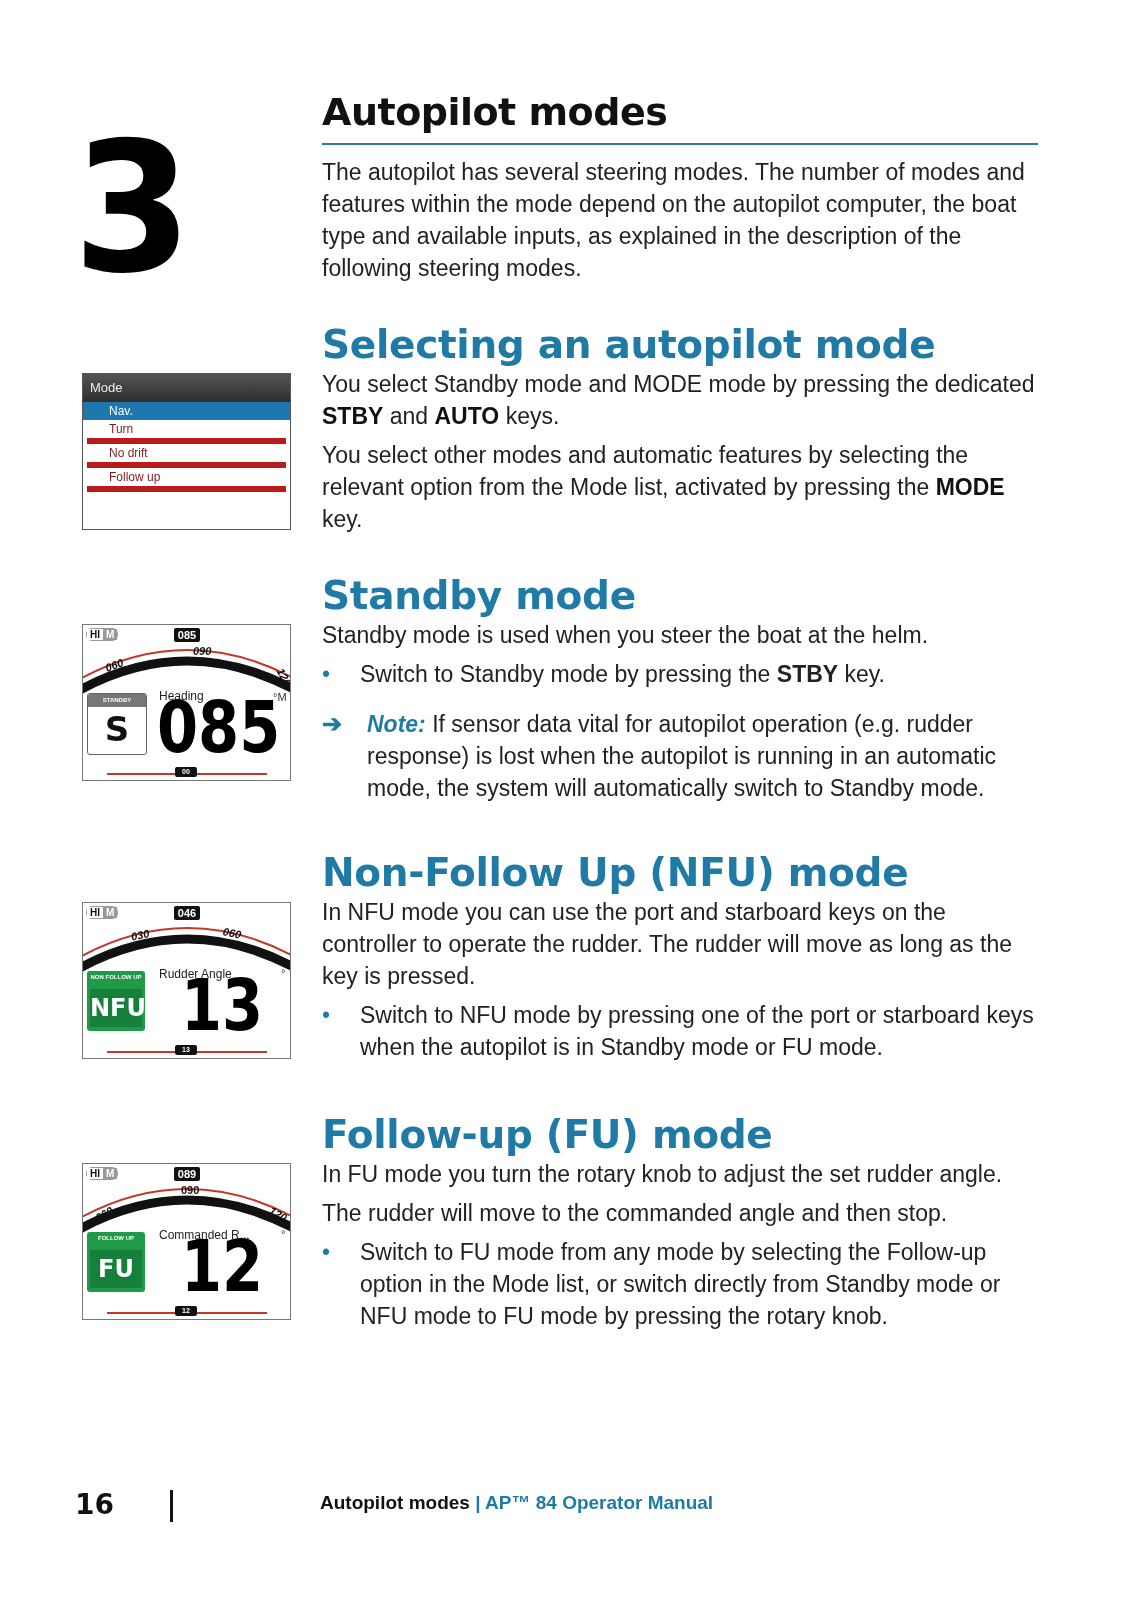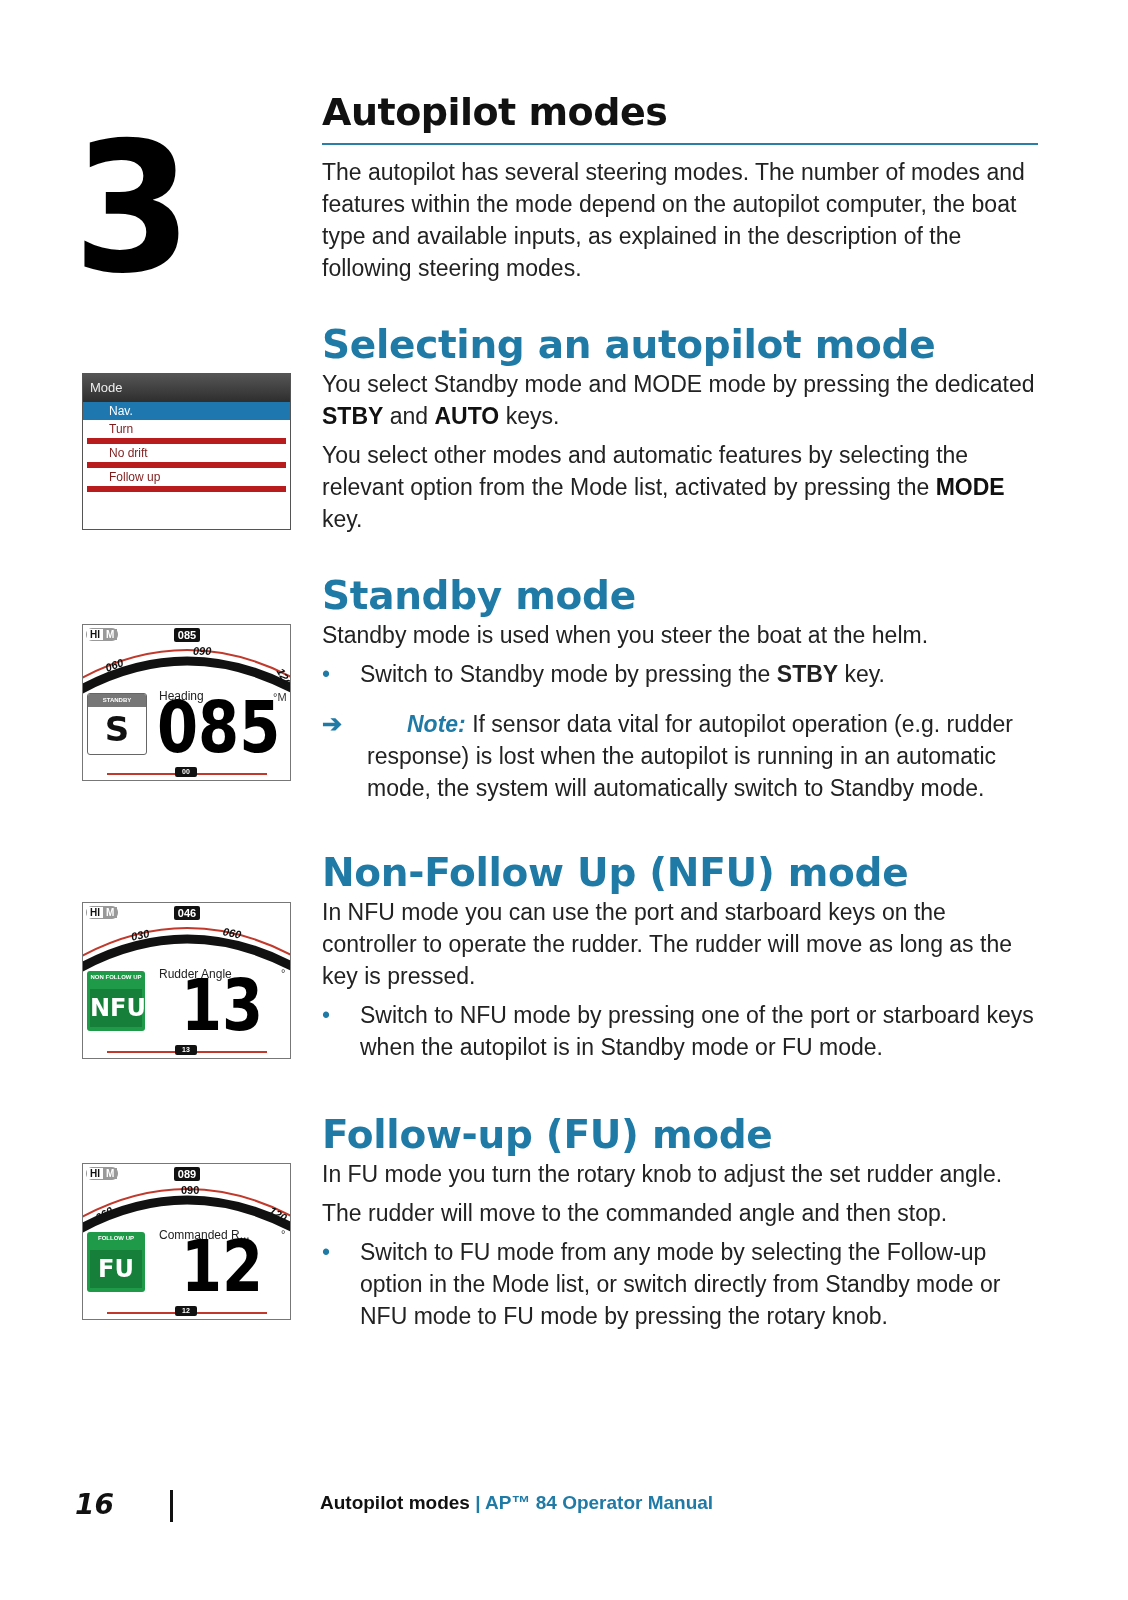--- a/index.html
+++ b/index.html
@@ -9,21 +9,21 @@
   .title-rule { position:absolute; left:322px; top:143px; width:716px; height:2px; background:#2a7fa8; }
   .body-text { position:absolute; left:322px; width:720px; font-size:23px; line-height:32px; color:#222; }
   .body-text b { font-weight:bold; color:#111; }
   .section-h { position:absolute; left:322px; font-family:"DejaVu Sans", sans-serif; font-weight:bold; font-size:39px; color:#1f7aa6; letter-spacing:-0.3px; }
   .bullet { position:absolute; left:322px; width:720px; font-size:23px; line-height:32px; color:#222; }
   .bullet .dot { position:absolute; left:0; top:0; color:#1f7aa6; }
   .bullet .txt { display:block; margin-left:38px; }
   .note { position:absolute; left:322px; width:720px; font-size:23px; line-height:32px; color:#222; }
   .note .arrow { position:absolute; left:0; top:0; color:#1f7aa6; font-weight:bold; font-size:24px; }
   .note .txt { display:block; margin-left:45px; }
-  .note .note-label { color:#1f7aa6; font-weight:bold; font-style:italic;margin-left:40px; }
+  .note .note-label { color:#1f7aa6; font-weight:bold; font-style:italic; }
 
   
   .mode-menu { position:absolute; left:82px; top:373px; width:209px; height:157px; border:1px solid #555; background:#fff; box-sizing:border-box; }
   .mode-menu .mhead { height:28px; background:linear-gradient(#555,#2e2e2e); color:#eee; font-size:13px; line-height:28px; padding-left:7px; }
   .mode-menu .mitem { height:18px; line-height:18px; font-size:12px; padding-left:22px; border-bottom:6px solid #b91c1c; margin:0 4px 0 4px; color:#7f1d1d; }
   .mode-menu .mitem.sel { background:#1f77b0; color:#fff; margin:0; padding-left:26px; border-bottom:none; }
 
   
   .gauge { position:absolute; left:82px; width:209px; height:157px; border:1px solid #777; background:#fff; box-sizing:border-box; overflow:hidden; }
   .gauge svg.arc { position:absolute; left:0; top:0; }
@@ -39,21 +39,21 @@
   .gauge .tick { position:absolute; font-size:11px; font-weight:bold; font-style:italic; color:#111; }
   .modebox { position:absolute; left:4px; top:68px; width:58px; height:60px; border-radius:3px; overflow:hidden; }
   .modebox.stby { border:1px solid #666; background:#fff; }
   .modebox.stby .mh { background:#777; color:#fff; font-size:6px; font-weight:bold; text-align:center; height:13px; line-height:13px; }
   .modebox.stby .mb { text-align:center; font-family:"DejaVu Sans", sans-serif; font-weight:bold; font-size:34px; color:#111; line-height:44px; }
   .modebox.green { background:#1e9a48; }
   .modebox.green .mh { color:#fff; font-size:6px; font-weight:bold; text-align:center; line-height:7px; padding-top:3px; height:16px; box-sizing:border-box; }
   .modebox.green .mb { background:#16803a; margin:2px 3px 3px 3px; text-align:center; font-family:"DejaVu Sans", sans-serif; font-weight:bold; font-size:24px; color:#fff; height:38px; line-height:38px; }
 
   
-  .pg-num { position:absolute; left:75px; top:1488px; font-family:"DejaVu Sans", sans-serif; font-weight:bold; font-size:28px; color:#111;font-style:italic; }
+  .pg-num { position:absolute; left:75px; top:1488px; font-family:"DejaVu Sans", sans-serif; font-weight:bold; font-size:28px; color:#111; }
   .pg-bar { position:absolute; left:170px; top:1490px; width:3px; height:32px; background:#111; }
   .footer-text { position:absolute; left:320px; top:1492px; font-size:19px; font-weight:bold; color:#111; }
   .footer-text .sep { color:#1f7aa6; }
   .footer-text .manual { color:#1f7aa6; }
 </style>
 </head>
 <body>
 
 <div class="chapter-num">3</div>
 <div class="page-title">Autopilot modes</div>

